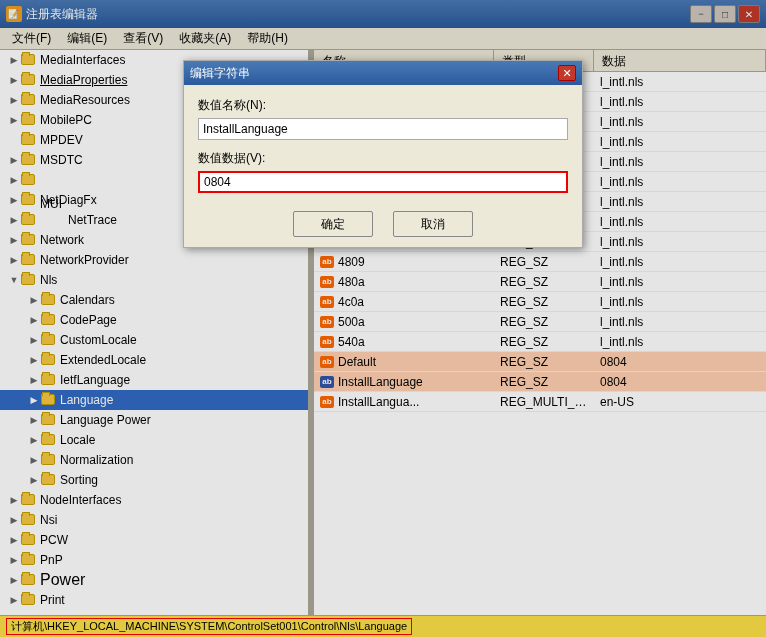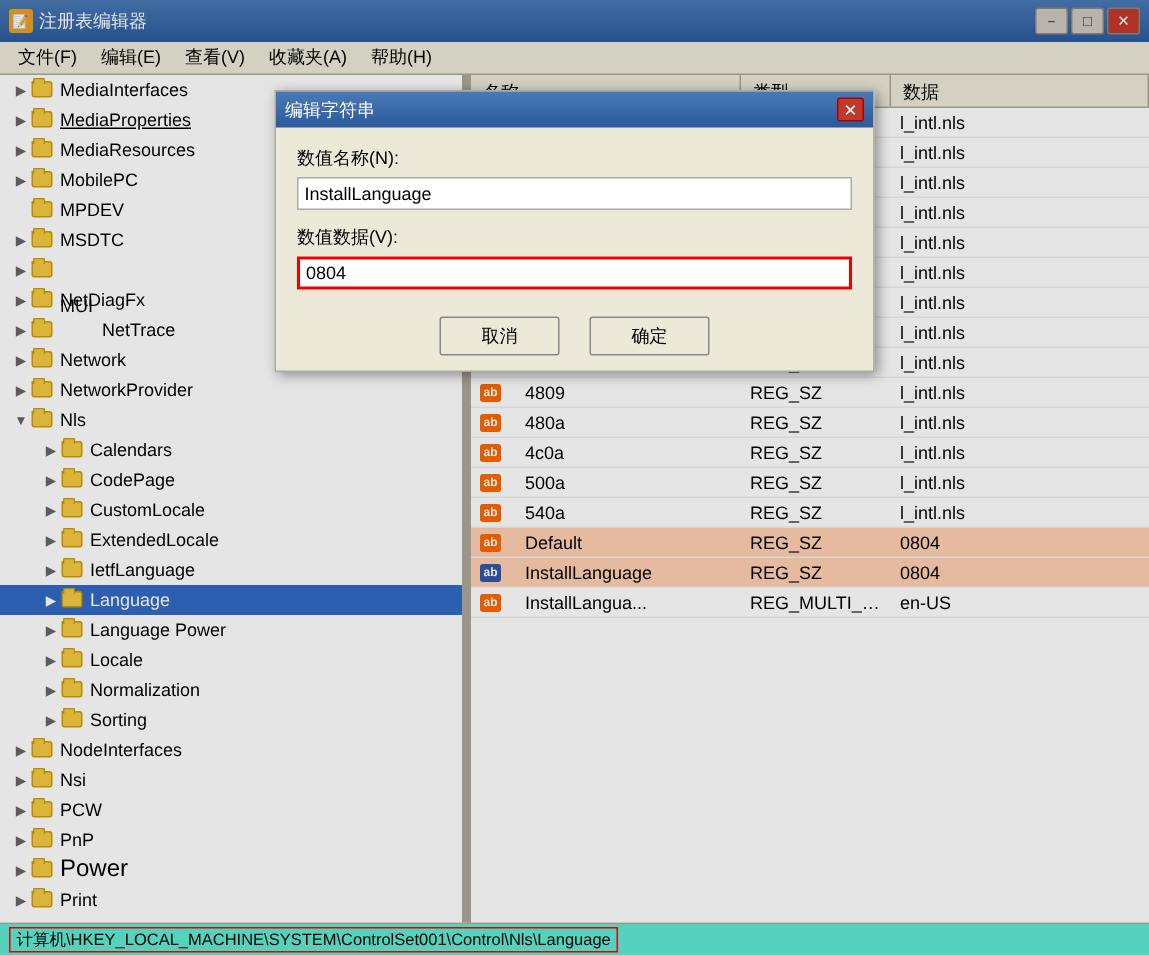--- a/index.html
+++ b/index.html
@@ -179,41 +179,41 @@
       cursor: pointer;
     }
     .data-row.highlighted { background: #ffd0b0; }
     .data-cell {
       font-size: 12px;
       padding: 0 6px;
       overflow: hidden;
       text-overflow: ellipsis;
       white-space: nowrap;
     }
-    .data-cell:nth-child(1) { width: 180px; display: flex; align-items: center; gap: 16px; }
+    .data-cell:nth-child(1) { width: 180px; display: flex; align-items: center; gap: 4px; }
     .data-cell:nth-child(2) { width: 100px; }
     .data-cell:nth-child(3) { flex: 1; }
     .ab-icon {
       display: inline-block;
       background: #ff6600;
       color: white;
       font-size: 8px;
       font-weight: bold;
       padding: 0 2px;
       border-radius: 2px;
       line-height: 12px;
       min-width: 14px;
       text-align: center;
     }
     .ab-icon.blue { background: #3355aa; }
 
     
     .status-bar {
       height: 22px;
-      background: #5eead4;
+      background: #fde047;
       border-top: 1px solid #aca899;
       display: flex;
       align-items: center;
       padding: 4px 6px;
       font-size: 12px;
       color: #000;
     }
     .status-path {
       border: 1px solid #f00;
       padding: 0 4px;
@@ -646,18 +646,18 @@
     <div class="dialog-title-bar">
       <span class="dialog-title-text">编辑字符串</span>
       <div class="dialog-close-btn">✕</div>
     </div>
     <div class="dialog-body">
       <div class="dialog-label">数值名称(N):</div>
       <input class="dialog-input" type="text" readonly="" value="InstallLanguage" style="">
       <div class="dialog-label">数值数据(V):</div>
       <input class="dialog-input value-input" type="text" value="0804" style="">
       <div class="dialog-buttons">
+        <button class="dialog-btn">确定</button>
         <button class="dialog-btn">取消</button>
-        <button class="dialog-btn">确定</button>
       </div>
     </div>
   </div>
 </div>
 
 </body></html>

